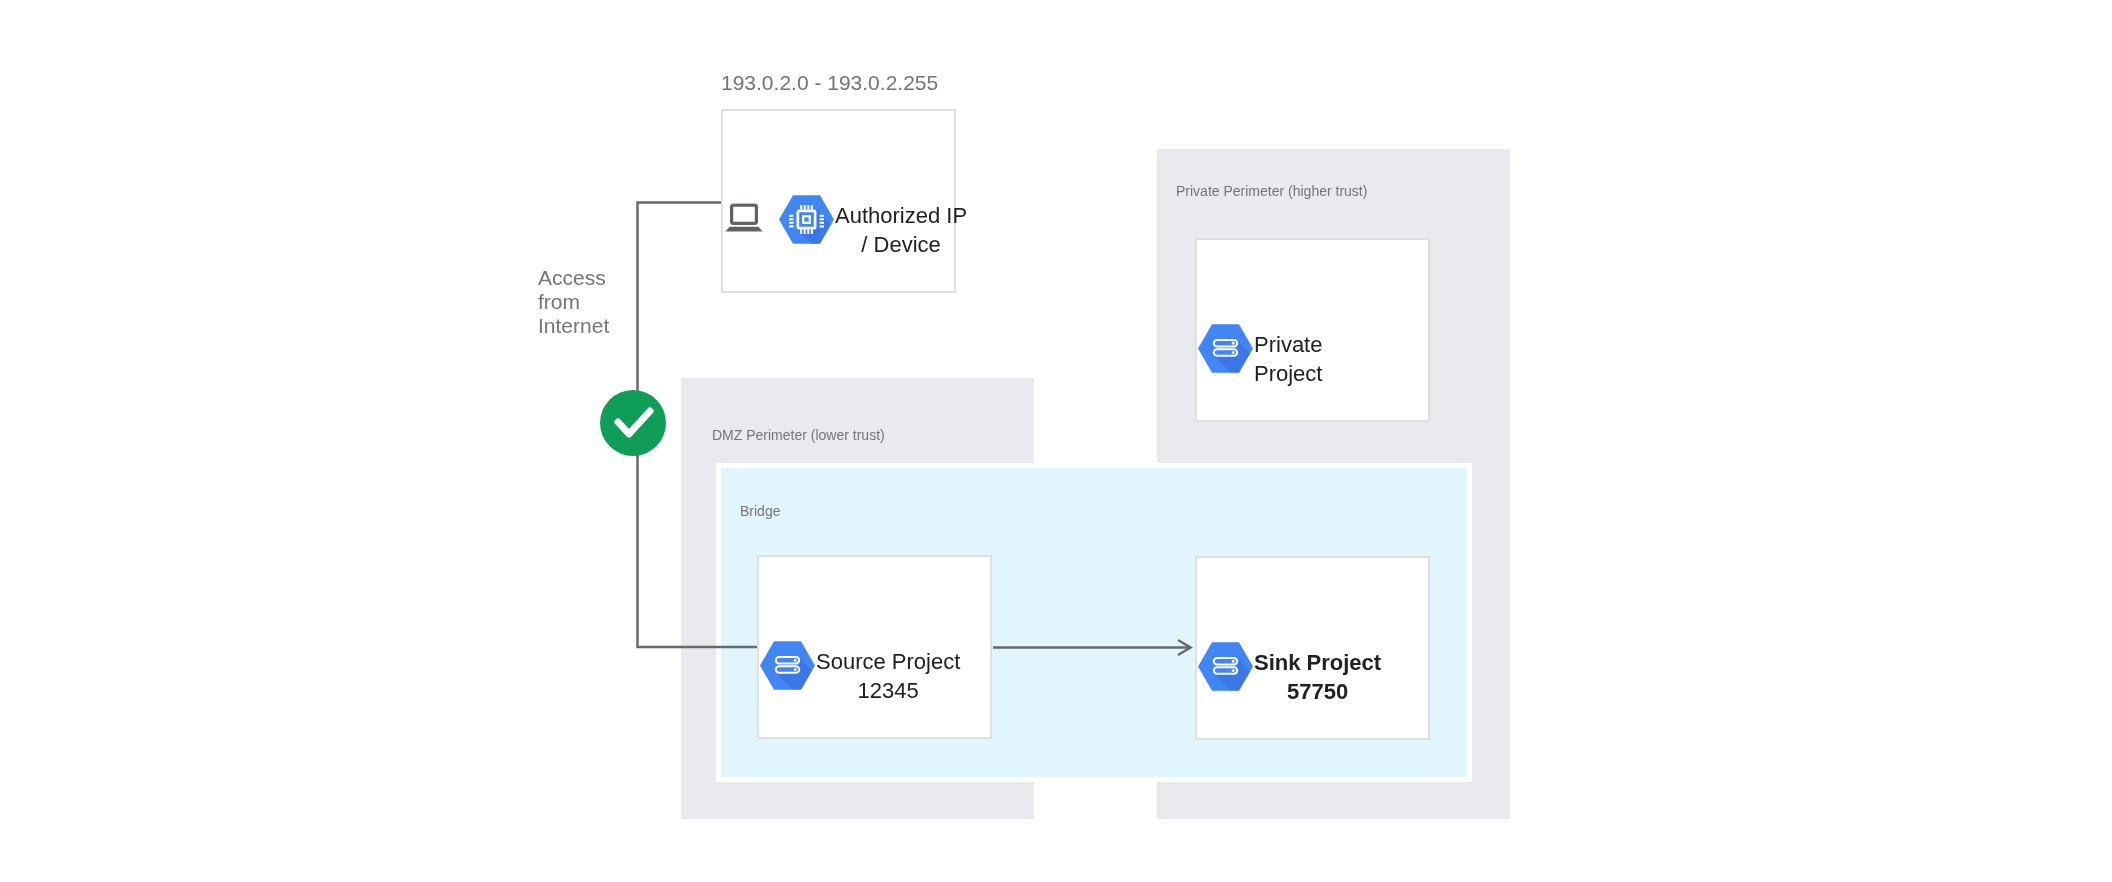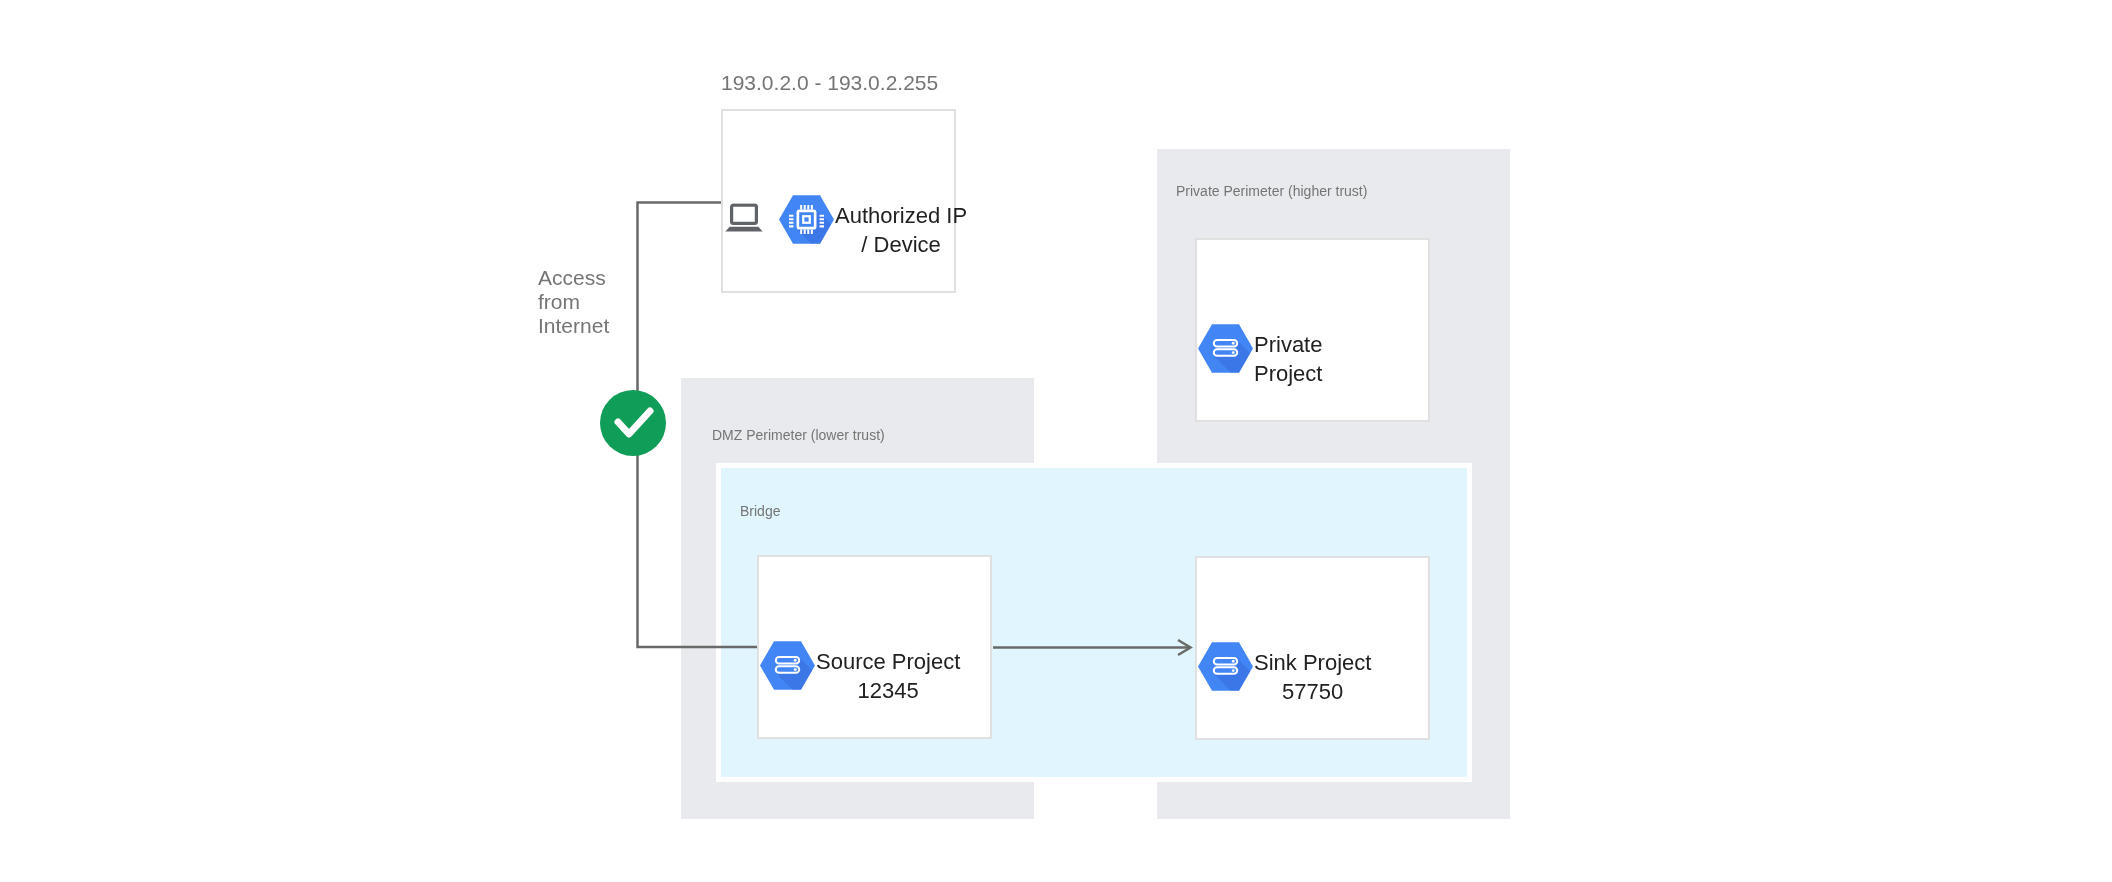--- a/index.html
+++ b/index.html
@@ -41,21 +41,21 @@
   .bridge-label{left:19px;top:31px;}
   .connectors{position:absolute;left:0;top:0;z-index:3;pointer-events:none;}
   .node{
     position:absolute;width:235px;height:184px;box-sizing:border-box;
     background:var(--node-fill,#fff);border:2px solid var(--node-border,#e0e0e0);
     display:flex;flex-direction:row;align-items:center;z-index:4;
   }
   .node-authorized{left:721px;top:109px;padding-top:37px;}
   .node-private-project{left:1195px;top:238px;padding-top:36px;}
   .node-source-project{left:757px;top:555px;padding-top:36px;}
-  .node-sink-project{left:1195px;top:556px;padding-top:36px;}
+  .node-sink-project{left:1195px;top:556px;padding-top:36px;font-weight:bold;}
   .icon-row{display:flex;align-items:center;gap:13px;}
   .node-text{
     margin-top:21px;font-size:22px;line-height:29px;
     color:var(--dark-text,#212121);text-align:center;white-space:nowrap;
   }
   .free-label{
     position:absolute;color:var(--muted-text,#757575);
     font-size:21px;text-align:left;z-index:2;
   }
   .ip-range{left:721px;top:71px;width:235px;line-height:23px;}

